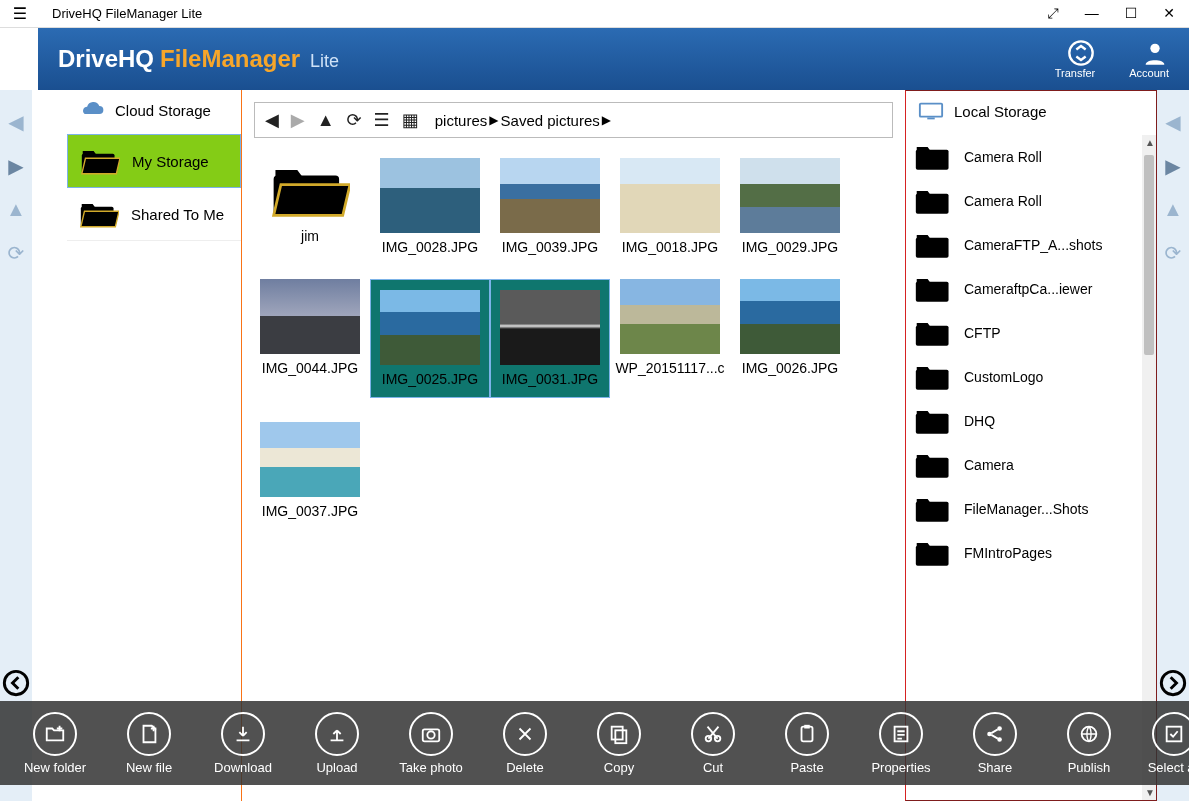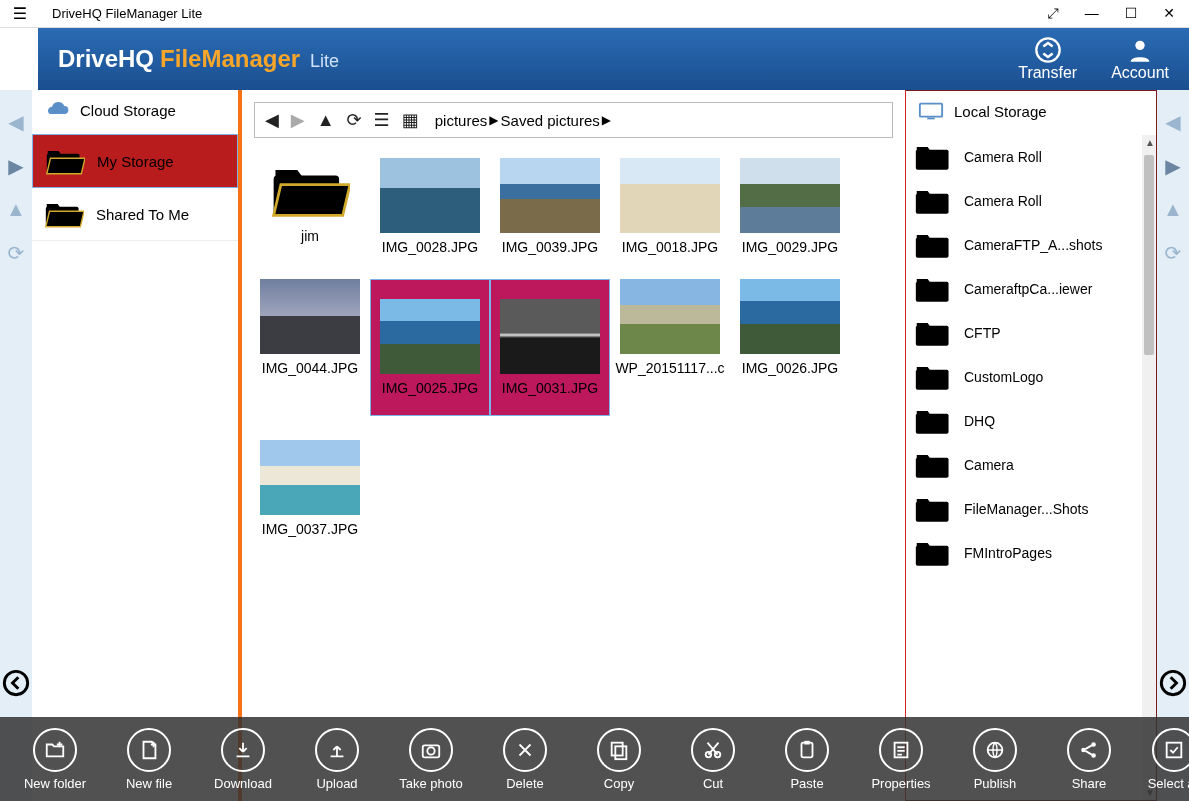--- a/index.html
+++ b/index.html
@@ -12,71 +12,71 @@
   .titlebar .wincontrols { margin-left: auto; display: flex; gap: 14px; font-size: 14px; }
   .titlebar .wincontrols span { cursor: pointer; padding: 0 6px; }
 
   
   .appheader { height: 62px; background: linear-gradient(#2b6bb3,#1a4f90); display: flex; align-items: center; color: #fff; padding: 0 20px; margin-left: 38px; }
   .brand { font-size: 24px; font-weight: bold; display: flex; align-items: baseline; gap: 6px; }
   .brand .hq { color: #fff; }
   .brand .fm { color: #f7a62a; }
   .brand .lite { font-weight: normal; font-size: 18px; color: #cfe2f7; margin-left: 4px; }
   .header-actions { margin-left: auto; display: flex; gap: 34px; align-items: center; }
-  .header-actions .act { display: flex; flex-direction: column; align-items: center; font-size: 16px; cursor: pointer; }
+  .header-actions .act { display: flex; flex-direction: column; align-items: flex-end; font-size: 11px; cursor: pointer; }
   .header-actions svg { width: 28px; height: 28px; fill: #fff; }
 
   
   .main { height: calc(801px - 28px - 62px); display: flex; position: relative; }
 
   
   .edge-strip { width: 32px; background: #e4eef7; display: flex; flex-direction: column; align-items: center; padding-top: 20px; gap: 20px; }
   .edge-strip .arrow { font-size: 20px; color: #9bb5cf; }
   .edge-strip .arrow.dark { color: #6b86a2; }
   .edge-strip .circle-icon { margin-top: auto; margin-bottom: 100px; }
   .edge-strip .circle-icon svg { width: 28px; height: 28px; }
 
   
-  .panel-left { width: 210px; border-right: 4px solid #f97316; }
+  .panel-left { width: 210px; border-right: 1px solid #f97316; padding-left: 35px; }
   .panel-head { display: flex; align-items: center; gap: 10px; padding: 10px 12px 14px; font-size: 15px; }
   .panel-head svg { width: 26px; height: 20px; }
   .tree-item { display: flex; align-items: center; gap: 12px; padding: 10px 12px; font-size: 15px; border-bottom: 1px solid #eee; cursor: pointer; }
-  .tree-item.selected { background: #b91c1c; border: 1px solid #7cb3e8; }
+  .tree-item.selected { background: #84cc16; border: 1px solid #7cb3e8; }
   .tree-item svg.folder { width: 40px; height: 32px; }
 
   
   .center { flex: 1; position: relative; overflow: hidden; }
   .toolbar { margin: 12px 12px 0; border: 1px solid #bbb; height: 36px; display: flex; align-items: center; padding: 0 8px; gap: 8px; font-size: 15px; }
   .toolbar .navicon { font-size: 18px; color: #222; cursor: pointer; padding: 0 2px; }
   .toolbar .navicon.dim { color: #aaa; }
   .toolbar .breadcrumb { display: flex; align-items: center; gap: 2px; margin-left: 6px; }
   .toolbar .crumb { cursor: pointer; }
   .toolbar .bc-arrow { font-size: 12px; }
 
   .file-grid { padding: 20px 8px; display: flex; flex-wrap: wrap; gap: 24px 0; overflow: auto; height: calc(100% - 48px); align-content: flex-start; }
   .item { width: 120px; display: flex; flex-direction: column; align-items: center; gap: 6px; cursor: pointer; }
   .item .thumb { width: 100px; height: 75px; background: #ccc; display: flex; align-items: center; justify-content: center; }
-  .item.selected { border: 1px solid #7cb3e8; background: #be185d; padding: 19px 2px; }
+  .item.selected { border: 1px solid #7cb3e8; background: #0f766e; padding: 10px 2px; }
   .item .name { font-size: 14px; text-align: center; word-break: break-all; }
 
   
   .annotation { position: absolute; top: 90px; left: 440px; width: 240px; color: #d62222; font-size: 20px; font-weight: bold; line-height: 1.45; }
 
   
   .panel-right { width: 252px; border: 1px solid #7f1d1d; border-left: 1px solid #d62222; overflow: hidden; position: relative; }
   .panel-right .list { height: calc(100% - 44px); overflow: auto; padding-right: 4px; }
   .local-item { display: flex; align-items: center; gap: 10px; padding: 6px 8px; font-size: 14px; cursor: pointer; }
   .local-item svg.folder { width: 40px; height: 32px; }
   .scrollbar-fake { position:absolute; right:0; top:44px; width:14px; height:calc(100% - 44px); background:#f0f0f0; }
   .scrollbar-fake .thumb { position:absolute; top:20px; left:2px; right:2px; height:200px; background:#c0c0c0; border-radius:2px;}
   .scrollbar-fake .ar { position:absolute; left:3px; font-size:10px; color:#555;}
   .scrollbar-fake .ar.up{top:2px;} .scrollbar-fake .ar.dn{bottom:2px;}
 
   
-  .bottombar { position: absolute; bottom: 0; left: 0; right: 0; height: 84px; background: rgba(50,50,50,0.85); display: flex; align-items: center; padding: 0 8px; gap: 4px; }
+  .bottombar { position: absolute; bottom: 16px; left: 0; right: 0; height: 84px; background: rgba(50,50,50,0.85); display: flex; align-items: center; padding: 0 8px; gap: 4px; }
   .bottombar .bact { width: 94px; display: flex; flex-direction: column; align-items: center; gap: 4px; color: #fff; font-size: 13px; cursor: pointer; }
   .bottombar .bact .circ { width: 44px; height: 44px; border: 2px solid #fff; border-radius: 50%; display: flex; align-items: center; justify-content: center; }
   .bottombar .bact .circ svg { width: 22px; height: 22px; fill: #fff; }
   .bottombar .spacer { flex: 1; }
   .bottombar .bact.right { width: auto; min-width: 60px; }
 
   
   .thumb.sea1{background:linear-gradient(#9cc2e0 40%,#2d5f7c 40%);}
   .thumb.sea2{background:linear-gradient(#b8d6f0 35%,#3a6fa0 35% 55%,#7a6b4a 55%);}
   .thumb.beach{background:linear-gradient(#d8e8f4 35%,#e1d7b8 35%);}
@@ -419,37 +419,37 @@
             <svg viewBox="0 0 24 24">
               <rect x="5" y="4" width="14" height="16" fill="none" stroke="#fff" stroke-width="2"></rect>
               <path d="M8 9h8M8 13h8M8 17h5" stroke="#fff" stroke-width="2"></path>
             </svg>
           </div>
           <span>Properties</span>
         </div>
         <div class="bact">
           <div class="circ">
             <svg viewBox="0 0 24 24">
-              <circle cx="12" cy="12" r="8" fill="none" stroke="#fff" stroke-width="2"></circle>
-              <path d="M4 12h16M12 4c3 3 3 13 0 16M12 4c-3 3-3 13 0 16" fill="none" stroke="#fff" stroke-width="1.5"></path>
-            </svg>
-          </div>
-          <span>Publish</span>
-        </div>
-        <div class="bact">
-          <div class="circ">
-            <svg viewBox="0 0 24 24">
               <circle cx="6" cy="12" r="2.5" fill="#fff"></circle>
               <circle cx="17" cy="6" r="2.5" fill="#fff"></circle>
               <circle cx="17" cy="18" r="2.5" fill="#fff"></circle>
               <path d="M8 11l7-4M8 13l7 4" stroke="#fff" stroke-width="2"></path>
             </svg>
           </div>
           <span>Share</span>
         </div>
+        <div class="bact">
+          <div class="circ">
+            <svg viewBox="0 0 24 24">
+              <circle cx="12" cy="12" r="8" fill="none" stroke="#fff" stroke-width="2"></circle>
+              <path d="M4 12h16M12 4c3 3 3 13 0 16M12 4c-3 3-3 13 0 16" fill="none" stroke="#fff" stroke-width="1.5"></path>
+            </svg>
+          </div>
+          <span>Publish</span>
+        </div>
       </div>
     <div class="spacer"></div>
     <div id="bottom-right" style="display:flex">
         <div class="bact right">
           <div class="circ">
             <svg viewBox="0 0 24 24">
               <rect x="4" y="4" width="16" height="16" fill="none" stroke="#fff" stroke-width="2"></rect>
               <path d="M8 12l3 3 5-6" fill="none" stroke="#fff" stroke-width="2"></path>
             </svg>
           </div>

